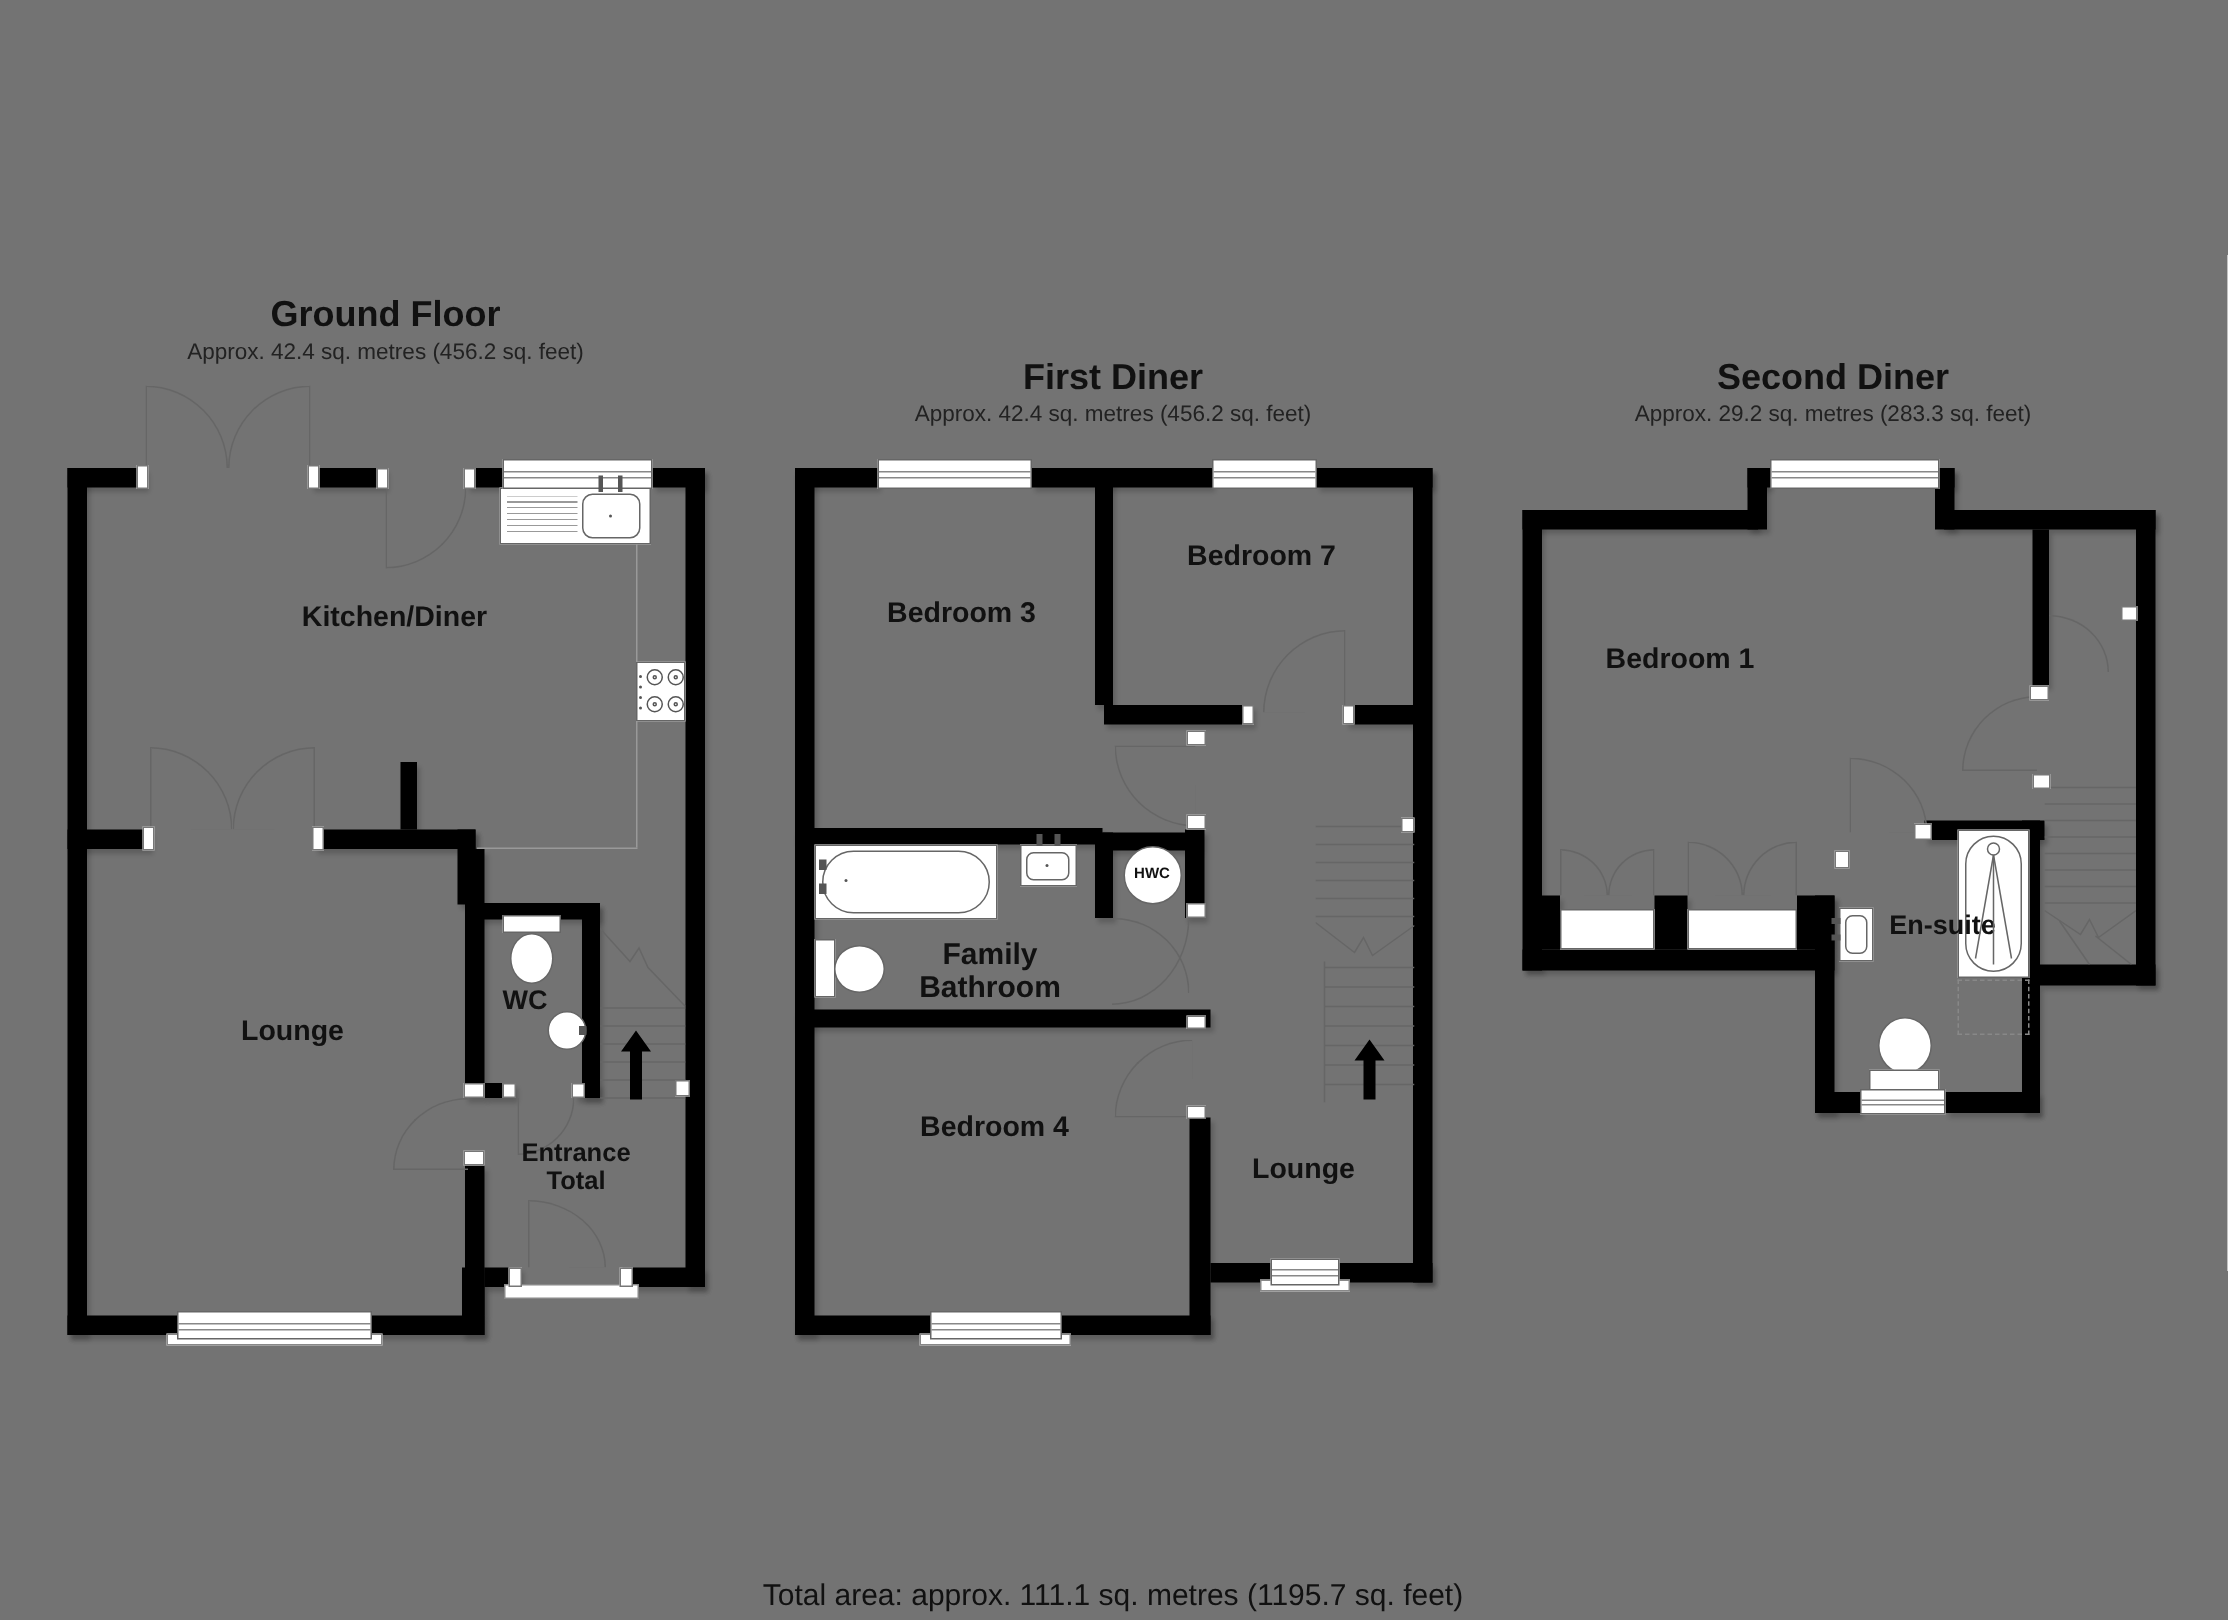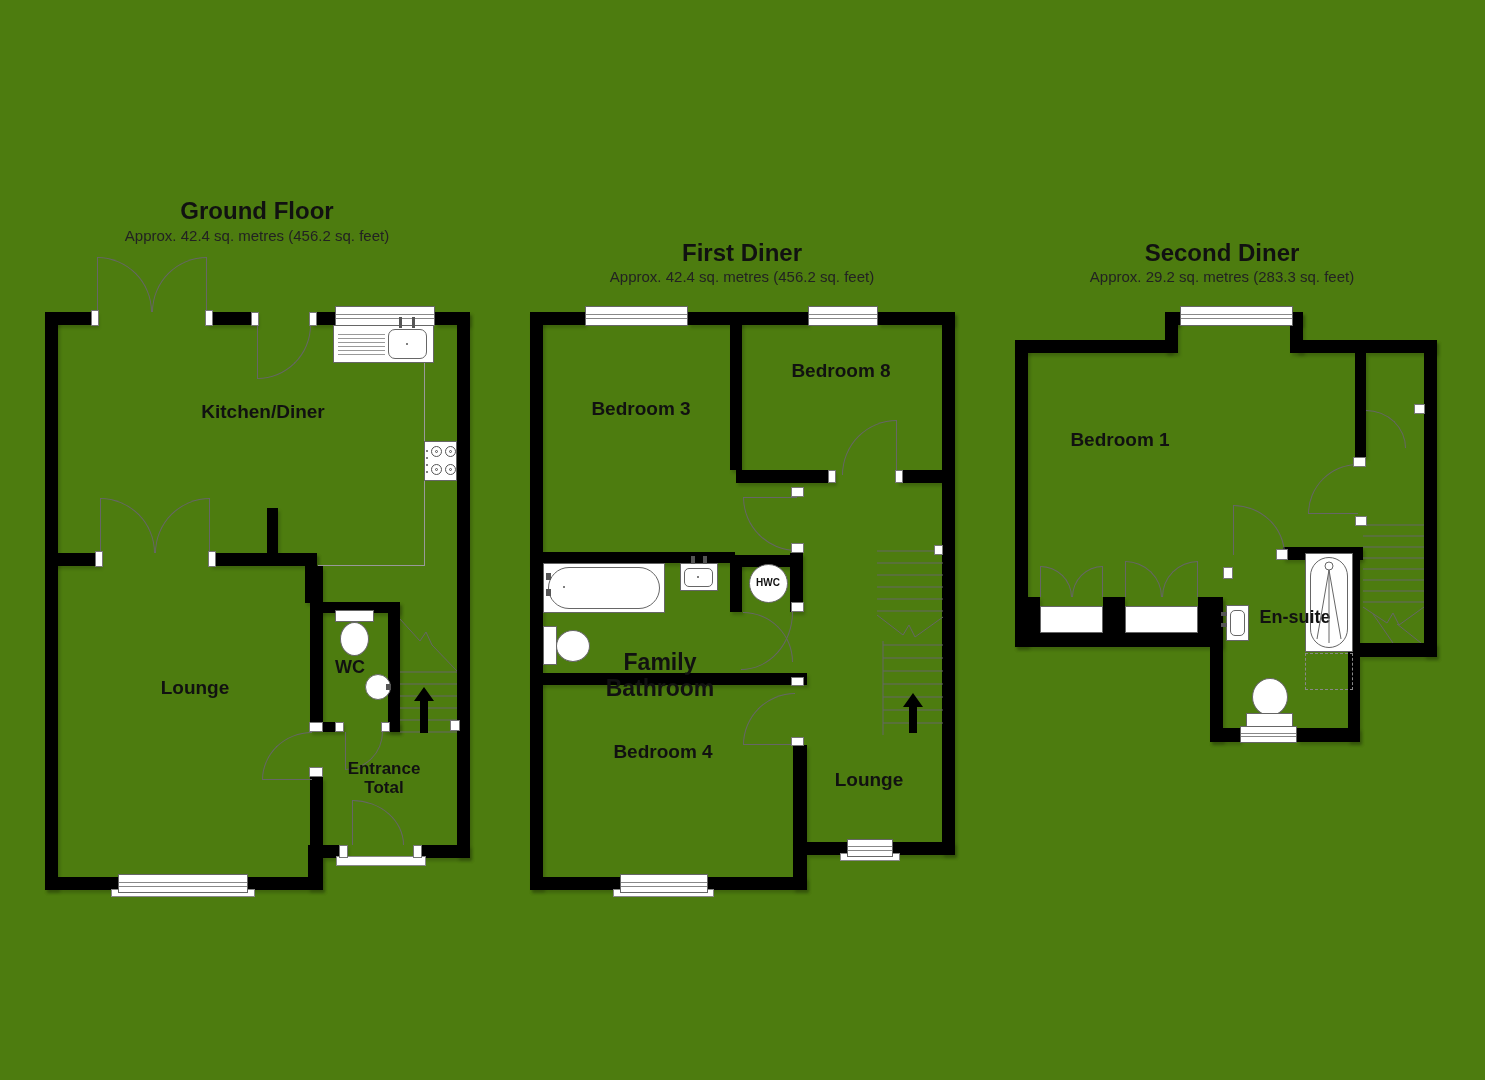--- a/index.html
+++ b/index.html
@@ -1,16 +1,16 @@
 <!DOCTYPE html>
 <html><head>
 <meta charset="utf-8">
 <style>
   html,body{margin:0;padding:0;background:#fff;}
-  #plan{position:relative;width:1485px;height:1080px;background:#4d7c0f;overflow:hidden;
+  #plan{position:relative;width:1485px;height:1080px;background:#737373;overflow:hidden;
         font-family:"Liberation Sans",sans-serif;color:#111;}
   .wall{position:absolute;background:#000;box-shadow:2px 3px 3px rgba(0,0,0,.18);}
   .jamb{position:absolute;background:#fff;border:1px solid #777;box-sizing:border-box;z-index:5;}
   .arc{position:absolute;box-sizing:border-box;z-index:4;}
   .arc.tr{border-top:1px solid #666;border-right:1px solid #666;border-radius:0 100% 0 0;}
   .arc.tl{border-top:1px solid #666;border-left:1px solid #666;border-radius:100% 0 0 0;}
   .arc.br{border-bottom:1px solid #666;border-right:1px solid #666;border-radius:0 0 100% 0;}
   .arc.bl{border-bottom:1px solid #666;border-left:1px solid #666;border-radius:0 0 0 100%;}
   .leafL{border-left:1px solid #666;}.leafR{border-right:1px solid #666;}
   .leafT{border-top:1px solid #666;}.leafB{border-bottom:1px solid #666;}
@@ -135,28 +135,29 @@
   <div class="lbl title" style="left:742px;top:253px;">First Diner</div>
   <div class="lbl sub" style="left:742px;top:277px;">Approx. 42.4 sq. metres (456.2 sq. feet)</div>
   <div class="lbl title" style="left:1222px;top:253px;">Second Diner</div>
   <div class="lbl sub" style="left:1222px;top:277px;">Approx. 29.2 sq. metres (283.3 sq. feet)</div>
 
   <div class="lbl room" style="left:263px;top:412px;">Kitchen/Diner</div>
   <div class="lbl room" style="left:195px;top:688px;">Lounge</div>
   <div class="lbl room" style="left:350px;top:667px;font-size:18px;">WC</div>
   <div class="lbl small wrap" style="left:384px;top:778px;width:95px;">Entrance Total</div>
   <div class="lbl room" style="left:641px;top:409px;">Bedroom 3</div>
-  <div class="lbl room" style="left:841px;top:371px;">Bedroom 8</div>
-  <div class="lbl room wrap" style="left:660px;top:676px;width:110px;font-size:23px;">Family Bathroom</div>
+  <div class="lbl room" style="left:841px;top:371px;">Bedroom 7</div>
+  <div class="lbl room wrap" style="left:660px;top:648px;width:110px;font-size:20px;">Family Bathroom</div>
   <div class="lbl room" style="left:663px;top:752px;">Bedroom 4</div>
   <div class="lbl room" style="left:869px;top:780px;">Lounge</div>
   <div class="lbl room" style="left:1120px;top:440px;">Bedroom 1</div>
   <div class="lbl room" style="left:1295px;top:617px;font-size:18px;">En-suite</div>
   <div class="lbl tiny" style="left:768px;top:583px;">HWC</div>
 
+  <div class="lbl footer" style="left:742px;top:1064px;">Total area: approx. 111.1 sq. metres (1195.7 sq. feet)</div>
 
   <div class="fx" style="left:333px;top:325px;width:101px;height:38px;"></div>
   <div class="fx drain" style="left:338px;top:331px;width:47px;height:27px;border:none;z-index:7;"></div>
   <div class="fx" style="left:388px;top:329px;width:39px;height:30px;border-radius:7px;z-index:7;"></div>
   <div class="dot" style="left:406px;top:343px;"></div>
   <div class="tap" style="left:399px;top:317px;width:3px;height:11px;"></div>
   <div class="tap" style="left:412px;top:317px;width:3px;height:11px;"></div>
 
   <div class="tline" style="left:424px;top:362px;width:1px;height:203px;"></div>
   <div class="tline" style="left:318px;top:565px;width:107px;height:1px;"></div>

